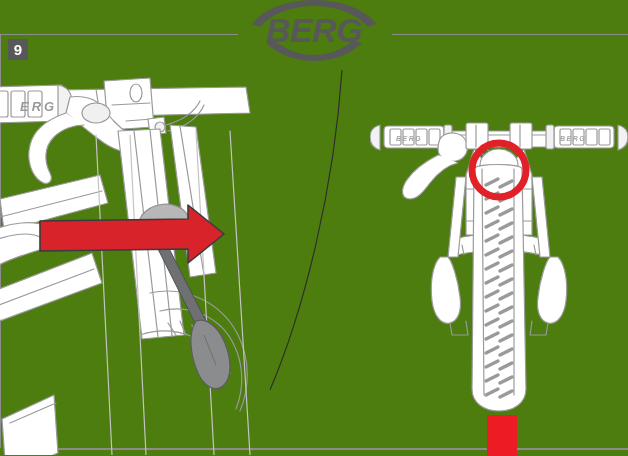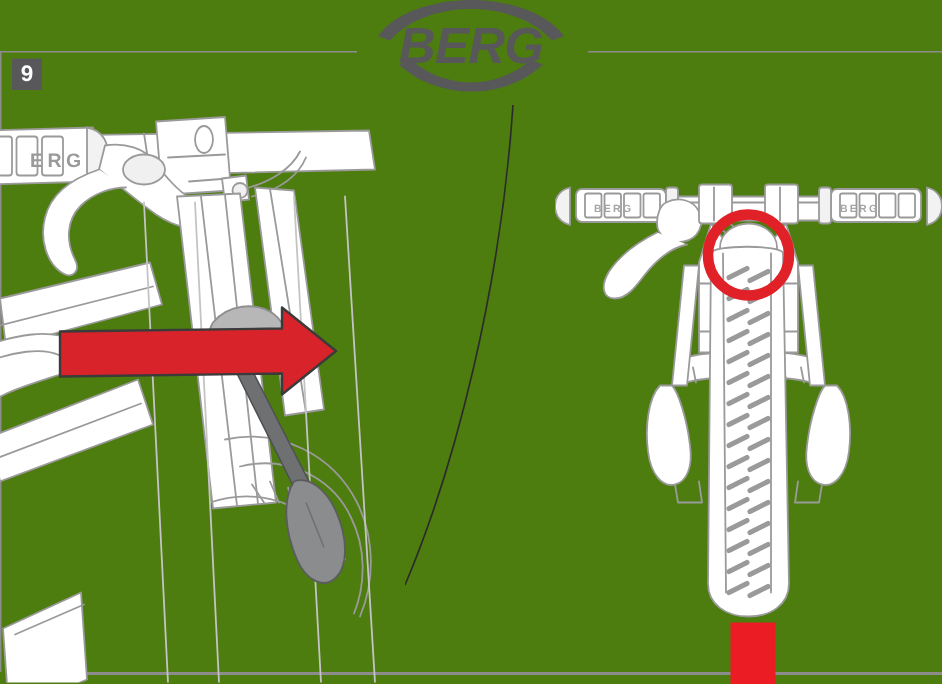--- a/index.html
+++ b/index.html
@@ -52,20 +52,21 @@
     line-height: 21px;
     text-align: center;
     font-family: "Liberation Sans", sans-serif;
     z-index: 30;
   }
 
   
   .panel {
     position: absolute;
     top: 35px;
+    font-style: italic;
   }
   .panel-left  { left: 0px;   width: 340px; height: 420px; }
   .panel-right { left: 370px; width: 258px; height: 400px; }
 
   .panel svg { display: block; }
 
   
   .progress-bar {
     position: absolute;
     left: 487px;

